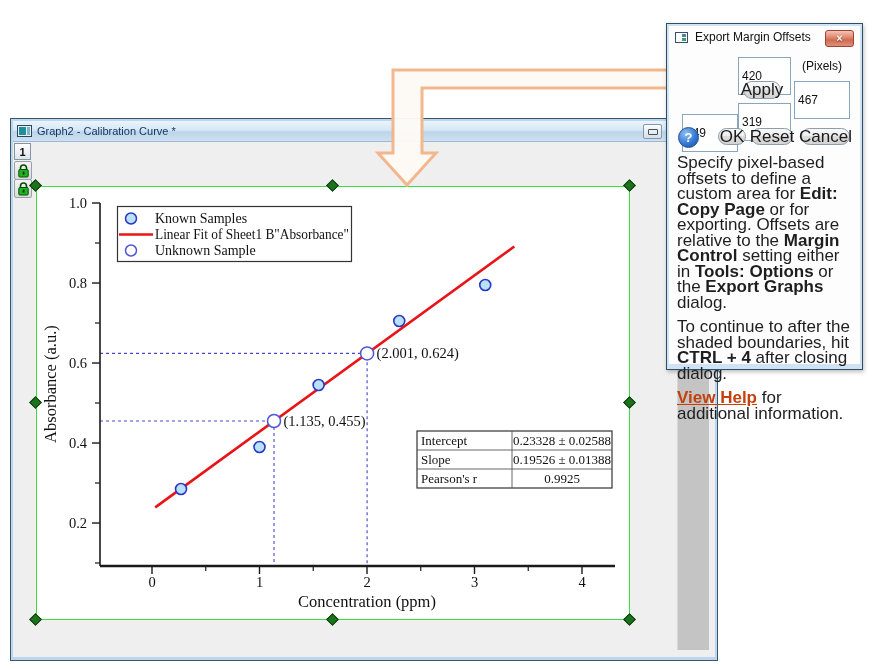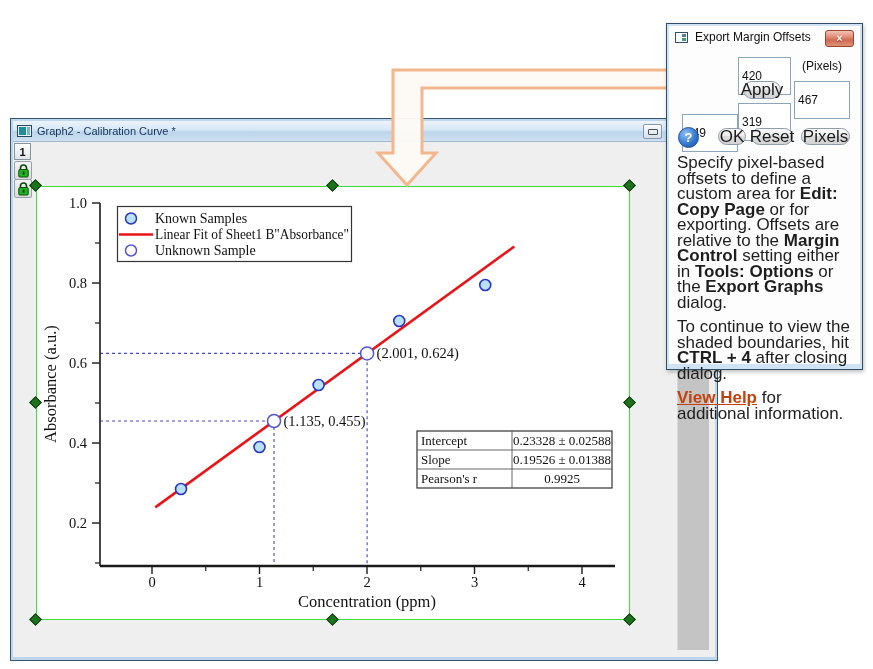--- a/index.html
+++ b/index.html
@@ -193,21 +193,21 @@
 
     <input class="dlg-field" style="left: 13px; top: 55px; width: 56px; margin-top: 33px;" value="249">
     <div class="dlg-btn" style="left:74px;top:55px;width:38px;height:18px;">Apply</div>
     <input class="dlg-field" style="left: 125px; top: 55px; width: 56px;" value="467">
 
     <input class="dlg-field" style="left: 69px; top: 77px; width: 53px;" value="319">
 
     <div class="help-btn">?</div>
     <div class="dlg-btn" style="left:49px;top:102px;width:28px;height:17px;">OK</div>
     <div class="dlg-btn" style="left:82px;top:102px;width:42px;height:17px;">Reset</div>
-    <div class="dlg-btn" style="left:132px;top:102px;width:49px;height:17px;">Pixels</div>
+    <div class="dlg-btn" style="left:132px;top:102px;width:49px;height:17px;">Cancel</div>
 
     <div class="dlg-text">
       <p><span>Specify pixel-based offsets to define a custom area for </span><b>Edit: Copy Page</b><span> or for exporting. Offsets are relative to the </span><b>Margin Control</b><span> setting either in </span><b>Tools: Options</b><span> or the </span><b>Export Graphs</b><span> dialog.</span></p>
-      <p><span>To continue to view the shaded boundaries, hit </span><b>CTRL + 4</b><span> after closing dialog.</span></p>
+      <p><span>To continue to after the shaded boundaries, hit </span><b>CTRL + 4</b><span> after closing dialog.</span></p>
       <p><a href="#" class="hlp-link">View Help</a><span> for additional information.</span></p>
     </div>
   </div>
 </div>
 
 </body></html>

